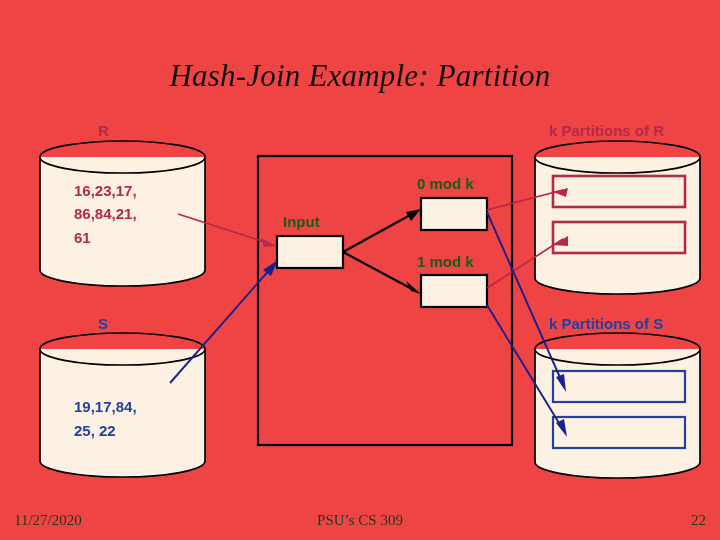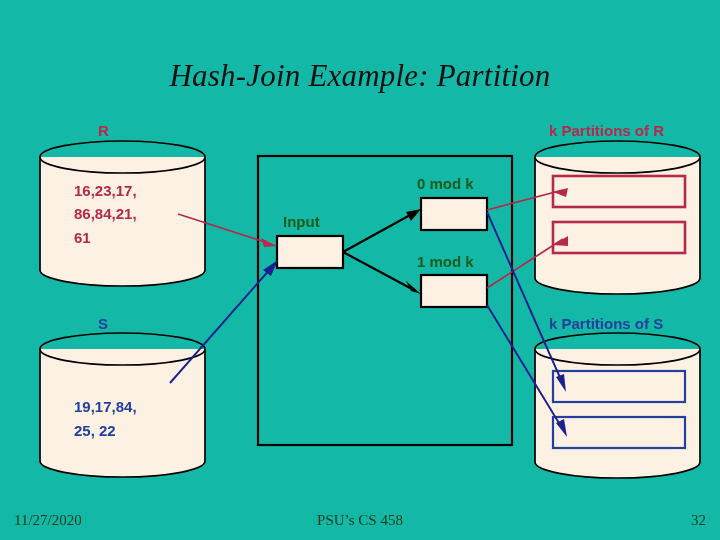--- a/index.html
+++ b/index.html
@@ -10,21 +10,21 @@
     width: 720px;
     height: 540px;
     background: #fdf1e3;
     font-family: "Liberation Sans", sans-serif;
     overflow: hidden;
   }
   #slide {
     position: relative;
     width: 720px;
     height: 540px;
-    background: #14b8a6;
+    background: #ef4444;
   }
   #slide-title {
     position: absolute;
     left: 0;
     top: 58px;
     width: 720px;
     text-align: center;
     font-family: "Liberation Serif", serif;
     font-style: italic;
     font-size: 31px;
@@ -187,16 +187,16 @@
     </g>
 
     <g>
       <line class="arr-blue" x1="487" y1="305" x2="562" y2="428"></line>
       <polygon points="567,437 556,423 564,419" fill="#1b1f8f"></polygon>
     </g>
 
   </svg>
 
   <div class="footer-txt" id="footer-date">11/27/2020</div>
-  <div class="footer-txt" id="footer-center">PSU’s CS 458</div>
-  <div class="footer-txt" id="footer-page">32</div>
+  <div class="footer-txt" id="footer-center">PSU’s CS 309</div>
+  <div class="footer-txt" id="footer-page">22</div>
 
 </div>
 
 </body></html>

